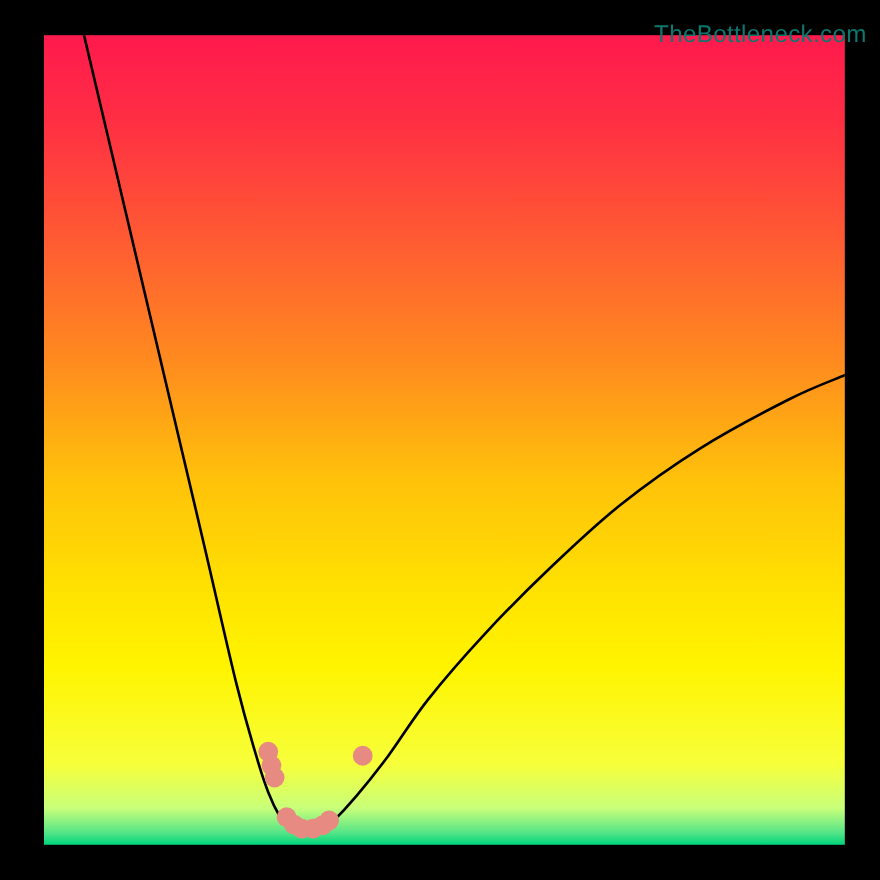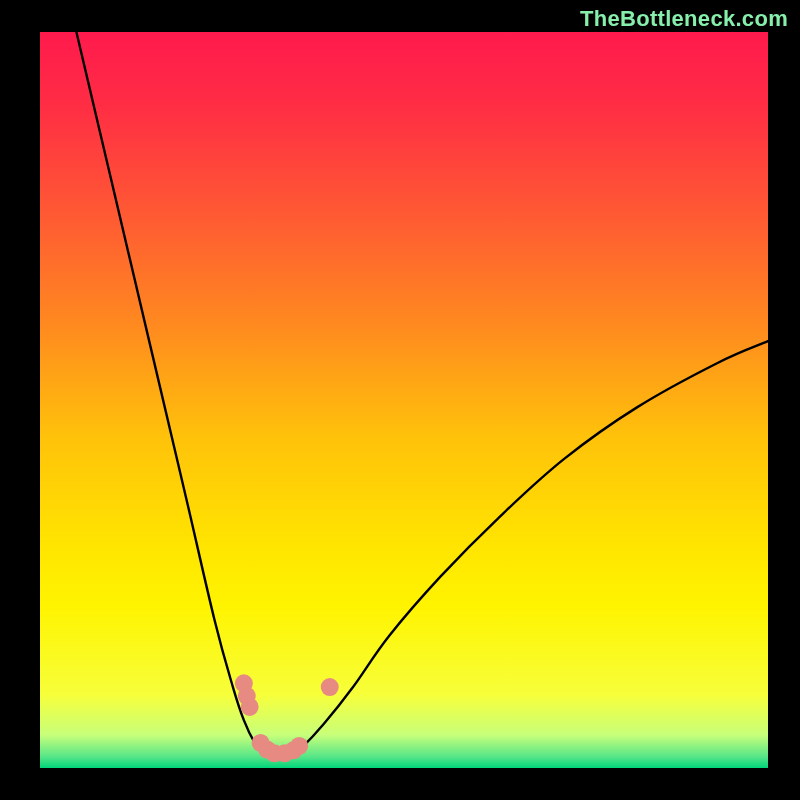--- a/index.html
+++ b/index.html
@@ -12,25 +12,25 @@
     font-family: Arial, Helvetica, sans-serif;
   }
   .stage {
     position: relative;
     width: 800px;
     height: 800px;
     background: #000;
   }
   .watermark {
     position: absolute;
-    top: 6px;
+    top: 18px;
     right: 12px;
-    color: #86efac;
+    color: #0f766e;
     font-size: 22px;
-    font-weight: 700;
+    font-weight: 400;
     letter-spacing: 0.3px;
     z-index: 50;
   }
   svg {
     position: absolute;
     left: 0;
     top: 0;
   }
 </style>
 </head>

